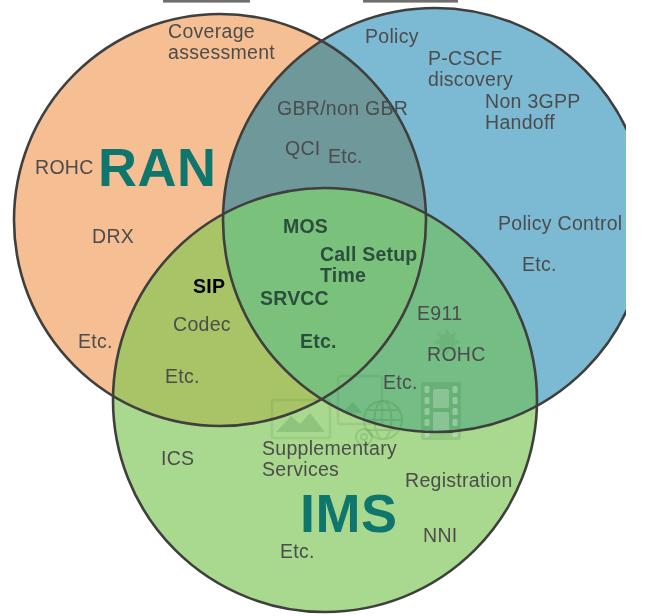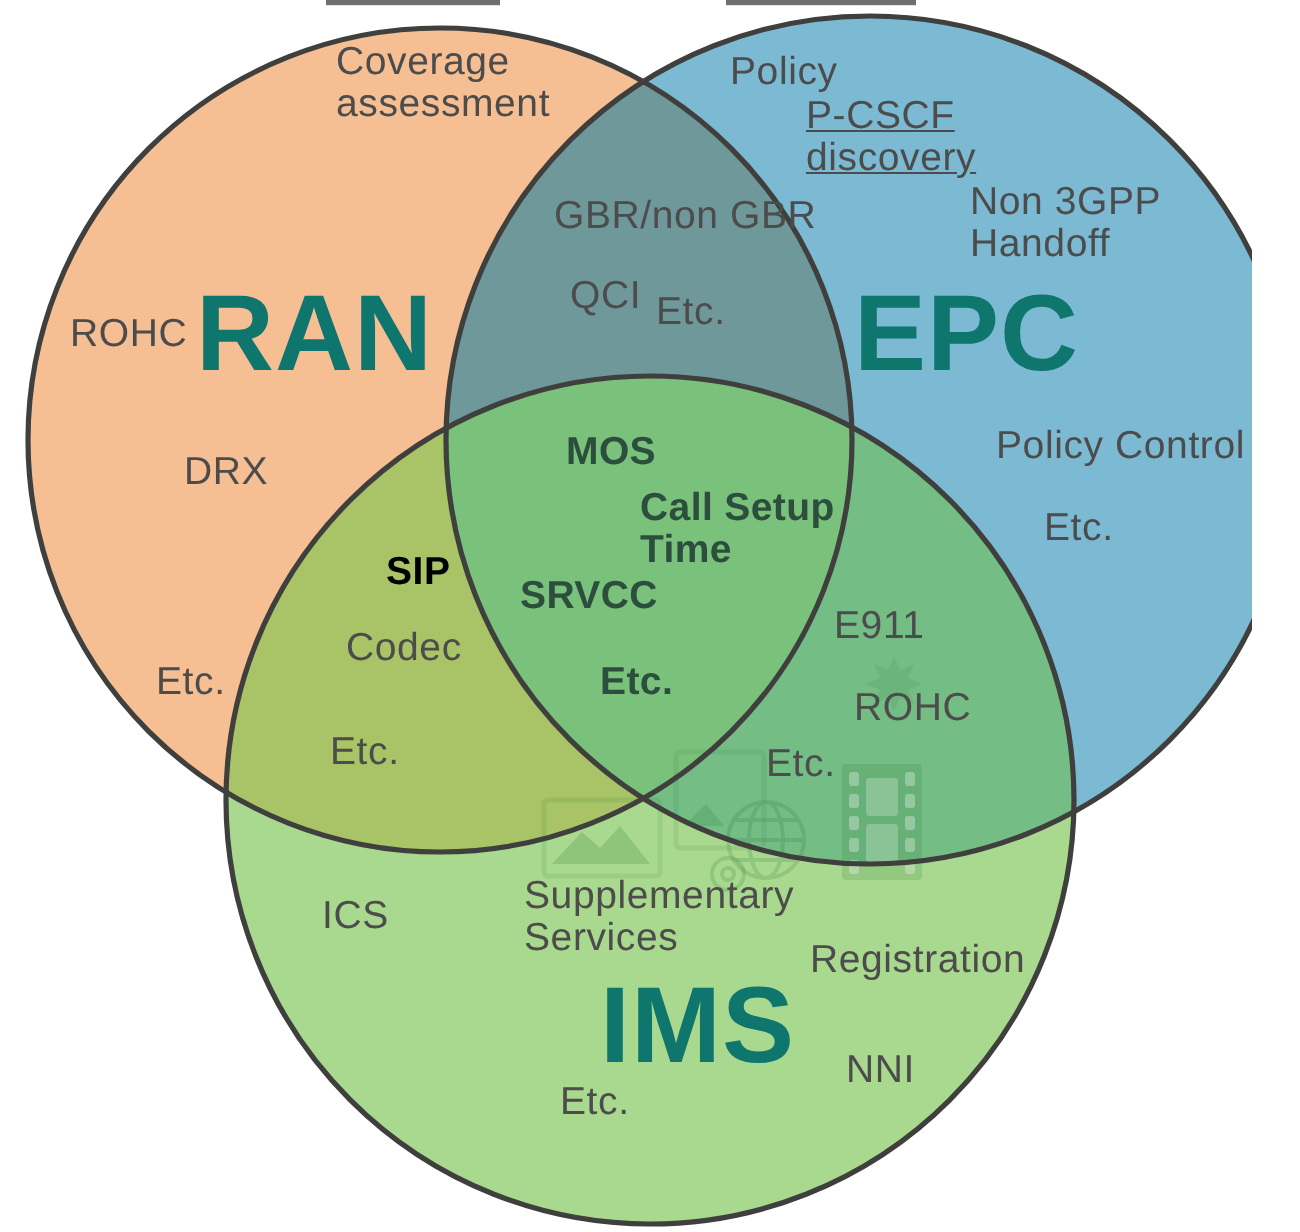--- a/index.html
+++ b/index.html
@@ -129,25 +129,24 @@
   <div class="lbl" style="left:35px;top:157px;">ROHC</div>
   <div class="circle-title" style="left:98px;top:140px;">RAN</div>
   <div class="lbl" style="left:92px;top:226px;">DRX</div>
   <div class="lbl" style="left:78px;top:331px;">Etc.</div>
 
   <div class="lbl" style="left:265px;top:98px;margin-left:12px;">GBR/non GBR</div>
   <div class="lbl" style="left:285px;top:138px;">QCI</div>
   <div class="lbl" style="left:328px;top:146px;">Etc.</div>
 
   <div class="lbl" style="left:365px;top:26px;">Policy</div>
-  <div class="lbl" style="left:403px;top:48px;text-decoration:underline;">P-CSCF
+  <div class="lbl" style="left:428px;top:48px;">P-CSCF
 discovery</div>
   <div class="lbl" style="left:485px;top:91px;">Non 3GPP
 Handoff</div>
-  <div class="circle-title" style="left:427px;top:140px;">EPC</div>
   <div class="lbl" style="left:498px;top:213px;">Policy Control</div>
   <div class="lbl" style="left:522px;top:254px;">Etc.</div>
 
   <div class="lbl bold-green" style="left:283px;top:216px;">MOS</div>
   <div class="lbl bold-green" style="left:320px;top:244px;">Call Setup
 Time</div>
   <div class="lbl bold-green" style="left:260px;top:288px;">SRVCC</div>
   <div class="lbl bold-green" style="left:300px;top:331px;">Etc.</div>
 
   <div class="lbl strong" style="left:193px;top:276px;">SIP</div>

